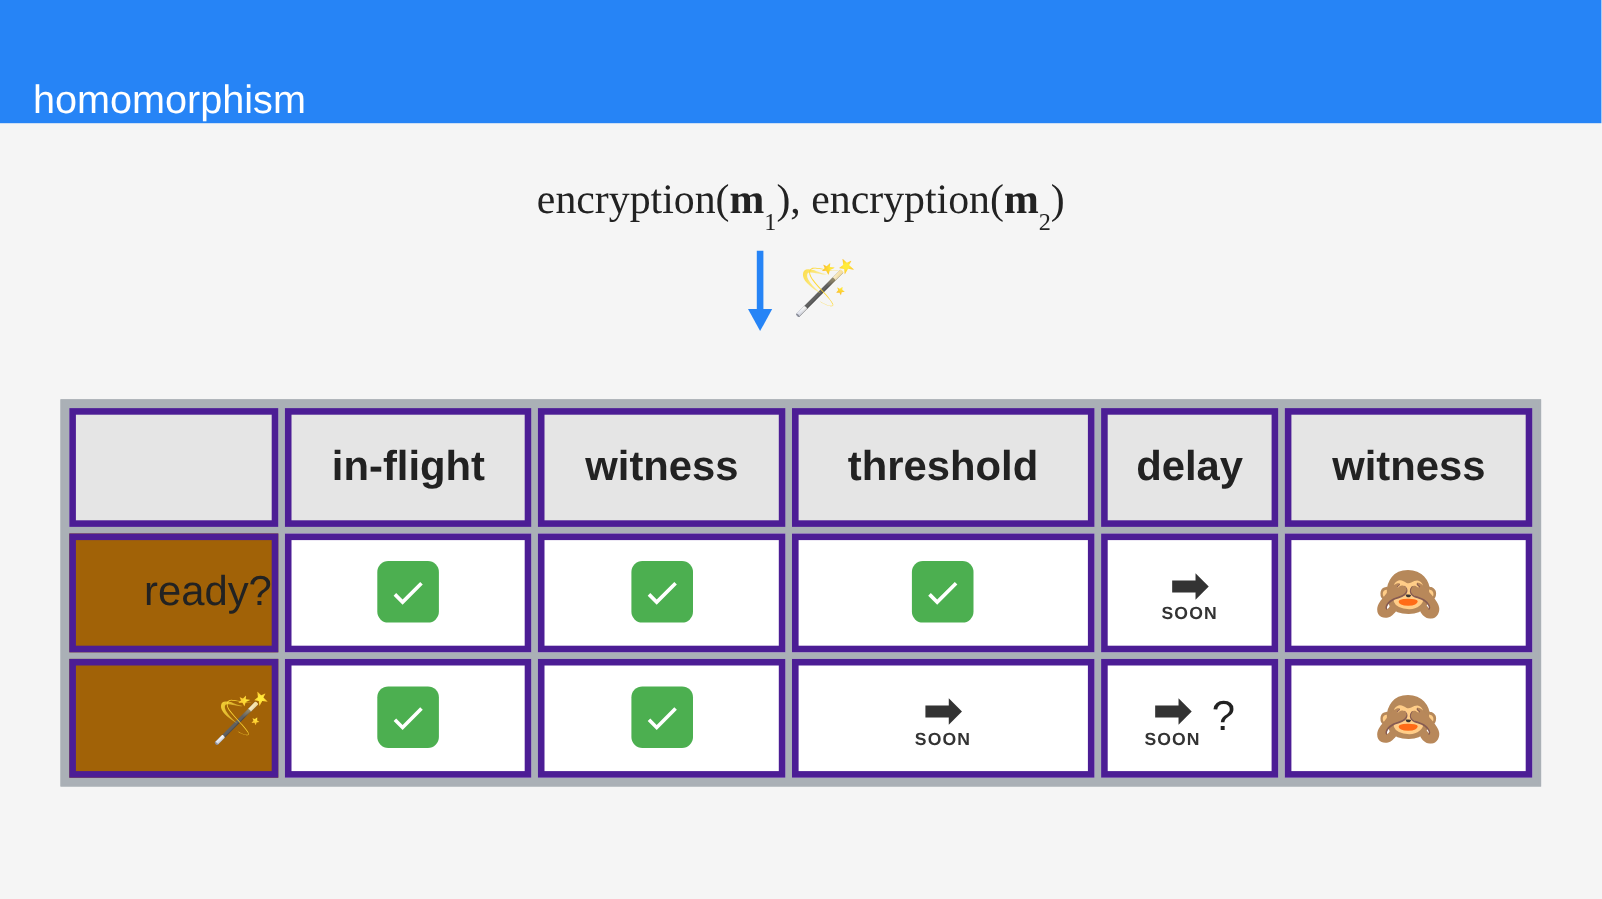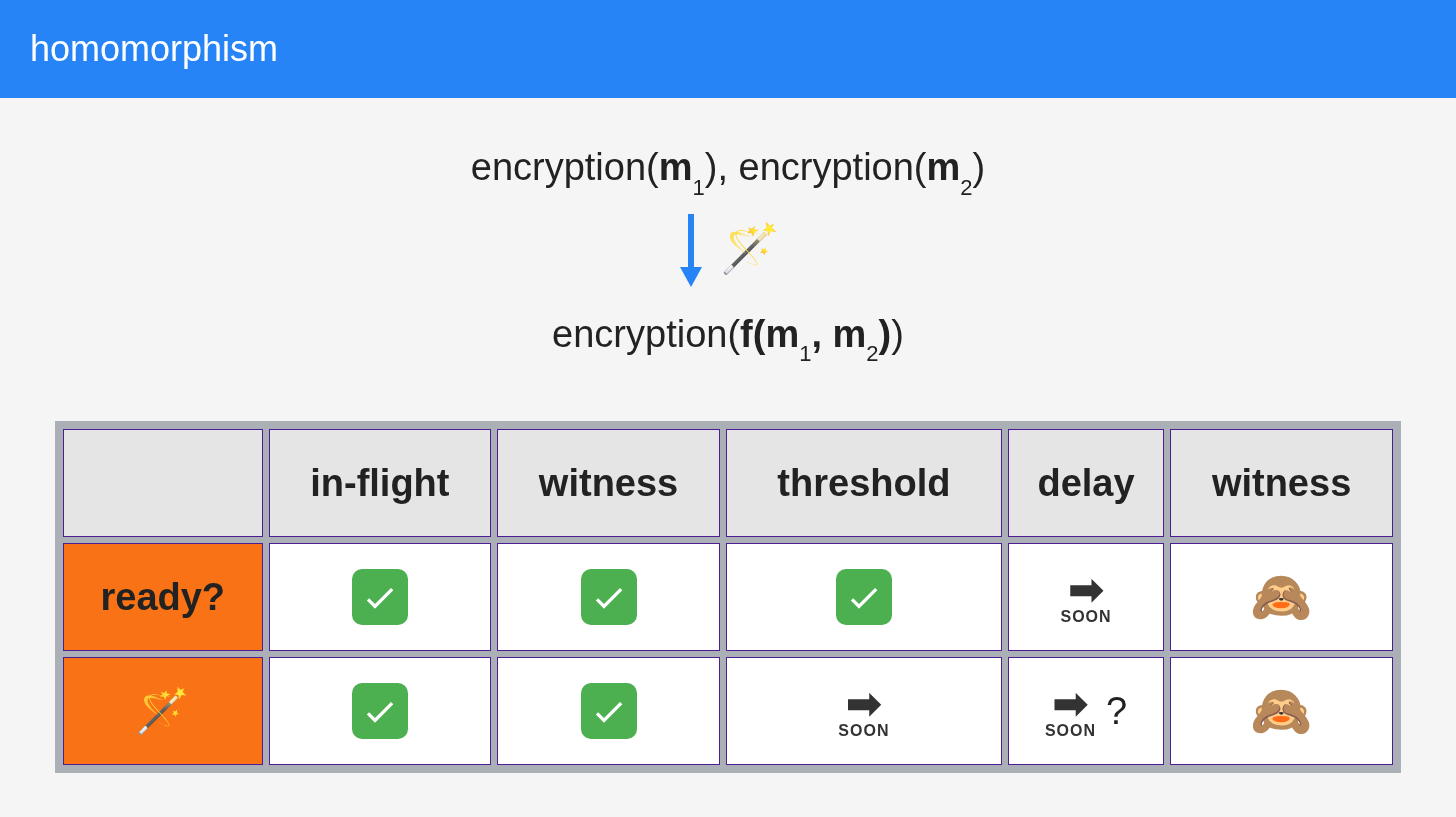--- a/index.html
+++ b/index.html
@@ -5,37 +5,38 @@
   * { margin: 0; padding: 0; box-sizing: border-box; }
   body {
     font-family: Arial, Helvetica, sans-serif;
     background: #f5f5f5;
     width: 1456px;
     height: 817px;
     overflow: hidden;
   }
   .header {
     background: #2684f6;
-    height: 98px;
+    height: 112px;
     display: flex;
-    align-items: center;
+    align-items: flex-end;
     padding-left: 30px;
   }
   .header-title {
     color: #fff;
     font-size: 36px;
     font-weight: 400;
   }
   .content {
     padding: 40px 55px 0 55px;
   }
   .formula {
     text-align: center;
     font-size: 38px;
     color: #222;
+    font-family: Liberation Serif, serif;
   }
   .formula-row1, .formula-row3 { margin: 8px 0; }
   .formula b { font-weight: bold; }
   .sub { font-size: 22px; vertical-align: sub; position: relative; top: 6px; }
   .arrow-wrap {
     display: flex;
     align-items: center;
     justify-content: center;
     gap: 14px;
     margin: 14px 0 24px 0;
@@ -45,34 +46,34 @@
   .wand-emoji { font-size: 48px; line-height: 1; }
   .table-wrap { margin-top: 60px; }
   table {
     width: 100%;
     border-collapse: separate;
     border-spacing: 6px;
     background: #aab0b6;
     border: 2px solid #aab0b6;
   }
   th, td {
-    border: 1px solid #4c1d95;
+    border: 6px solid #4c1d95;
     text-align: center;
     vertical-align: middle;
     height: 108px;
     font-size: 38px;
   }
   th {
     background: #e5e5e5;
     font-weight: bold;
     color: #222;
   }
   td { background: #fff; }
   th.corner { background: #e5e5e5; }
-  th.rowhead { background: #f97316; font-weight: bold; }
+  th.rowhead { background: #a16207; font-weight: normal; text-align: right; }
   .cell-inner {
     display: inline-flex;
     align-items: center;
     justify-content: center;
     gap: 6px;
   }
   .check {
     display: inline-flex;
     width: 56px; height: 56px;
     background: #4caf50;
@@ -115,23 +116,20 @@
   <div class="formula">
     <div class="formula-row1">
       <span>encryption(</span><b><span>m</span></b><span class="sub">1</span><span>), encryption(</span><b><span>m</span></b><span class="sub">2</span><span>)</span>
     </div>
     <div class="arrow-wrap">
       <svg class="arrow-svg" width="30" height="80" viewBox="0 0 30 80">
         <line x1="15" y1="5" x2="15" y2="62" stroke="#2684f6" stroke-width="6"></line>
         <polygon points="15,78 4,58 26,58" fill="#2684f6"></polygon>
       </svg>
       <span class="wand-emoji">🪄</span>
-    </div>
-    <div class="formula-row3">
-      <span>encryption(</span><b><span>f(</span><span>m</span></b><span class="sub">1</span><b><span>, </span><span>m</span></b><span class="sub">2</span><b><span>)</span></b><span>)</span>
     </div>
   </div>
 
   <div class="table-wrap">
     <table>
       <thead>
         <tr>
           <th class="corner"></th>
           <th>in-flight</th>
           <th>witness</th>

